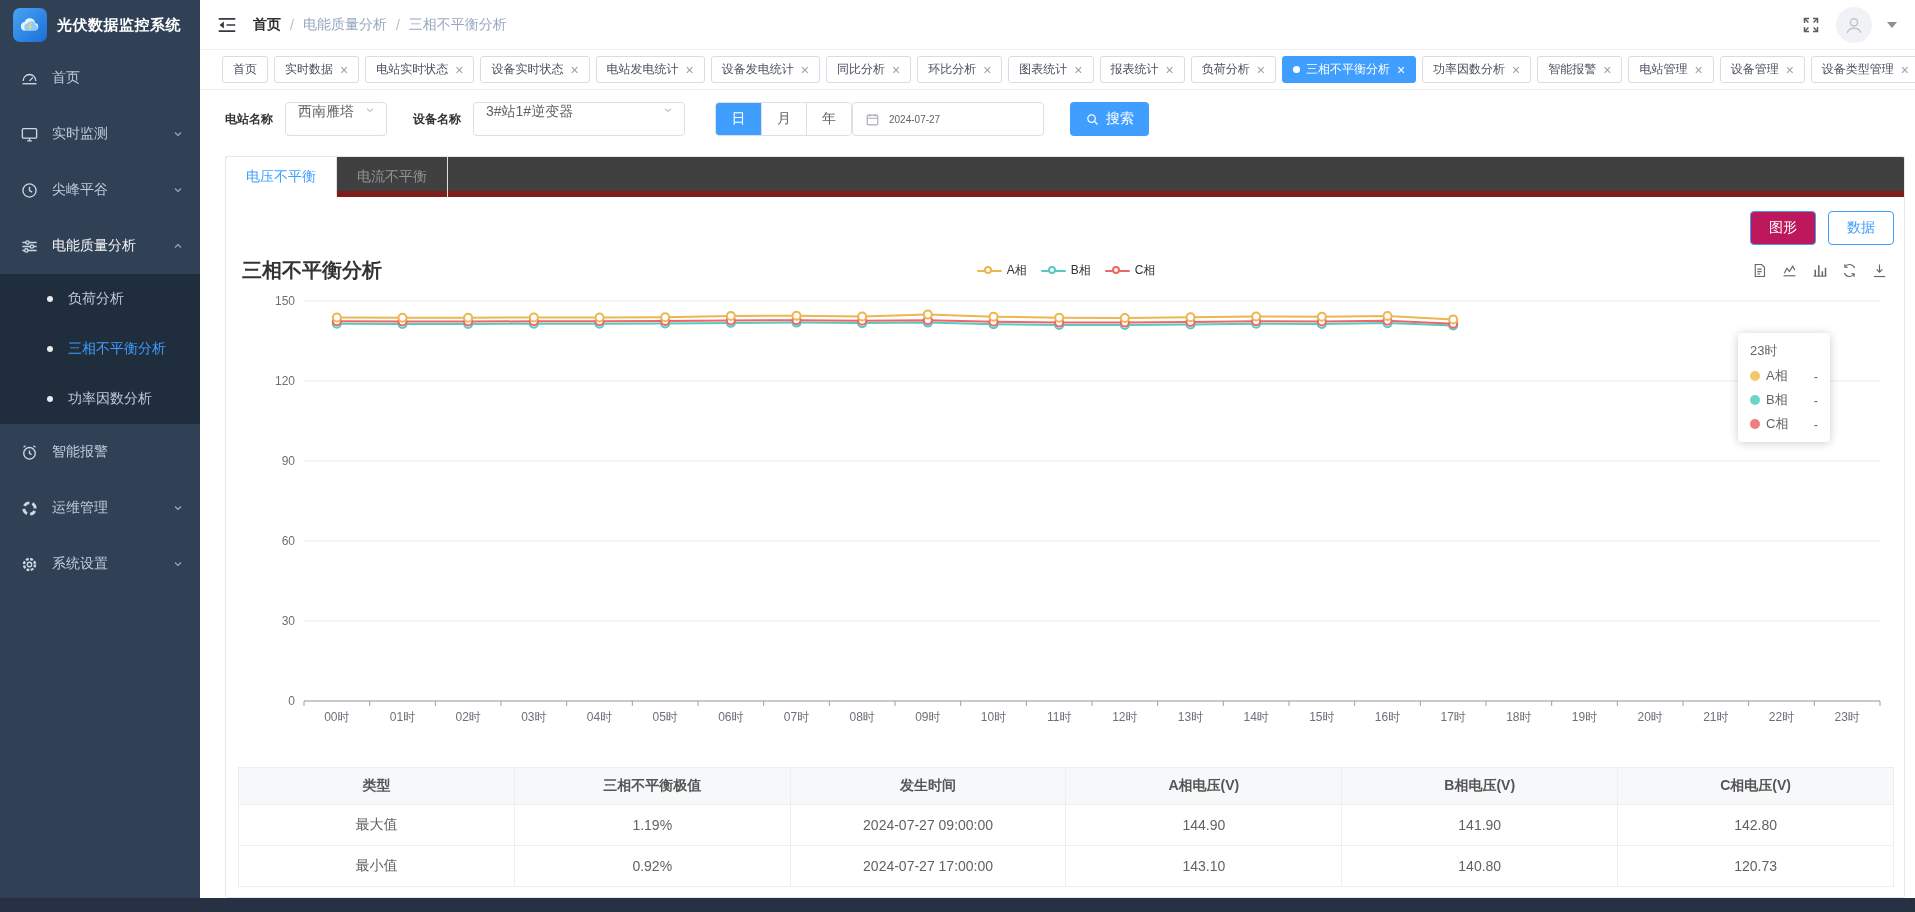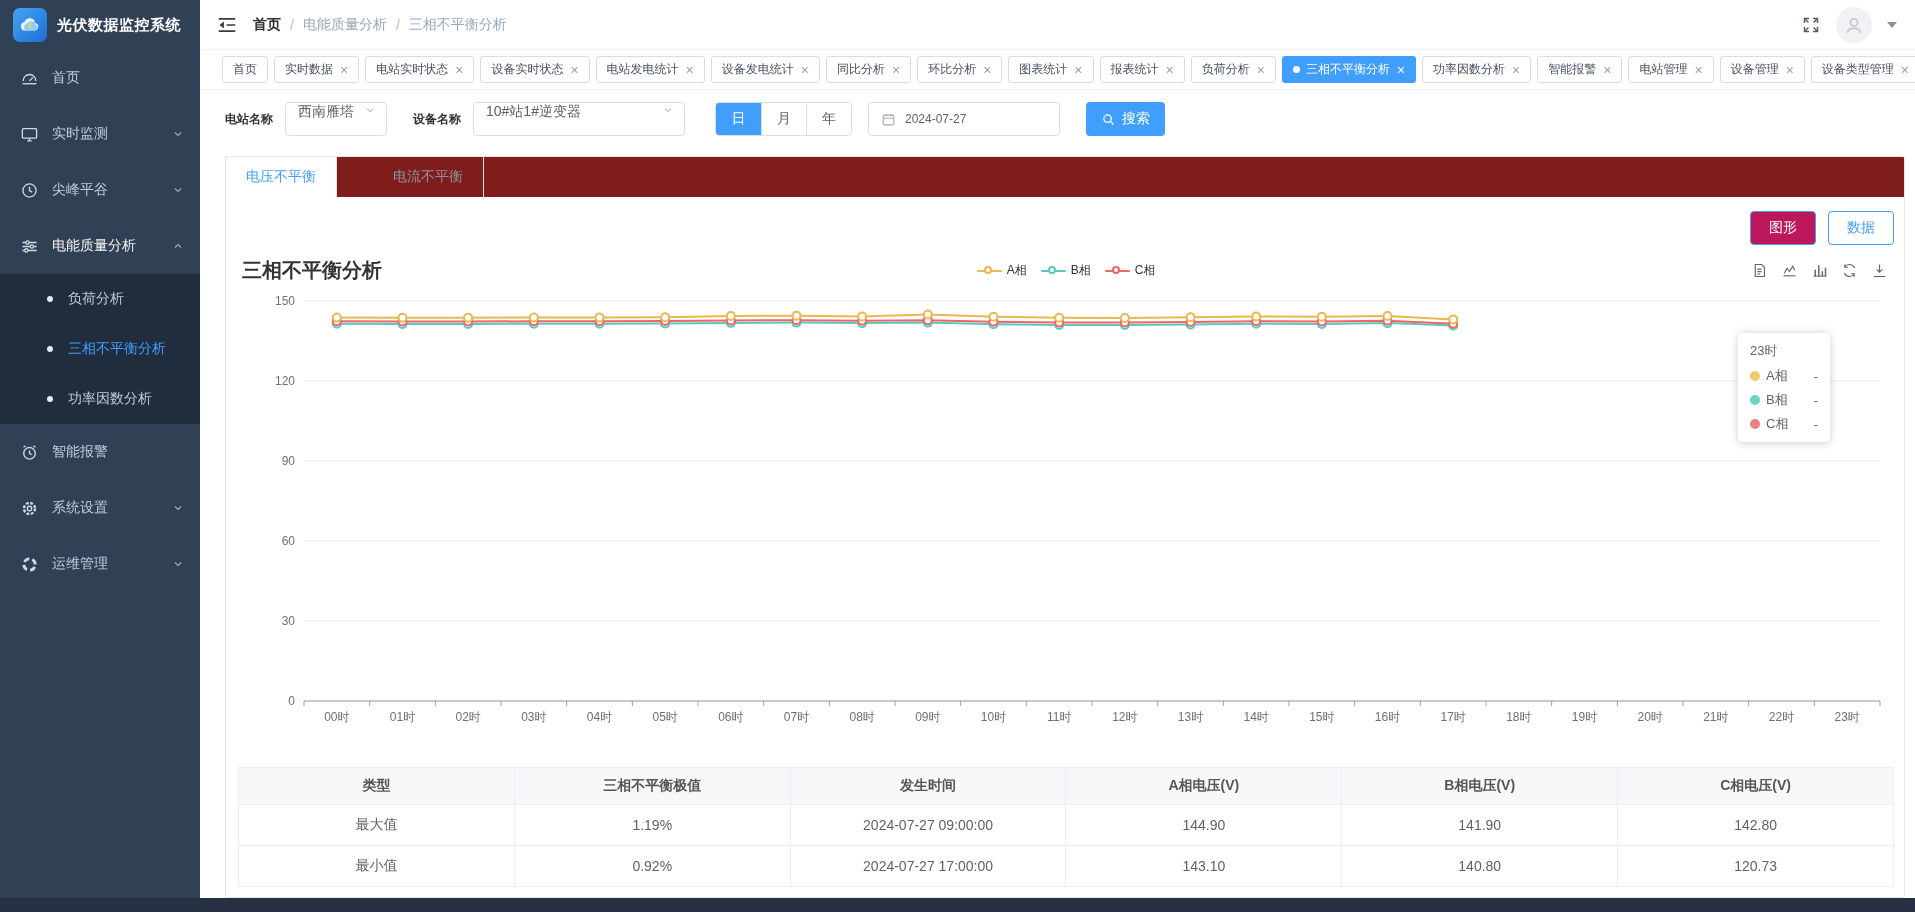--- a/index.html
+++ b/index.html
@@ -54,28 +54,28 @@
   .select { height:34px; border:1px solid #DCDFE6; border-radius:4px; display:flex; align-items:flex-start; justify-content:space-between; padding:0 10px 0 12px; font-size:14px; color:#606266; background:#fff; cursor:pointer; margin-left:12px; }
   .select .chev { width:12px; height:12px; color:#C0C4CC; }
   .select .chev svg { width:100%; height:100%; }
   .w-station { width:102px; }
   .w-device { width:212px; }
   .ml-lg { margin-left:26px; }
   .period { display:flex; border:1px solid #DCDFE6; border-radius:4px; overflow:hidden; height:34px; margin-left:30px; }
   .period-btn { width:45px; display:flex; align-items:center; justify-content:center; font-size:14px; color:#606266; background:#fff; border-left:1px solid #DCDFE6; cursor:pointer; }
   .period-btn:first-child { border-left:none; }
   .period-btn.active { background:#409EFF; color:#fff; }
-  .date-input { height:34px; width:192px; border:1px solid #DCDFE6; border-radius:4px; display:flex; align-items:center; gap:9px; padding:0 12px; font-size:12px; color:#606266; margin-left:16px; background:#fff; cursor:pointer; }
+  .date-input { height:34px; width:192px; border:1px solid #DCDFE6; border-radius:4px; display:flex; align-items:center; gap:9px; padding:0 12px; font-size:10px; color:#606266; background:#fff; cursor:pointer; }
   .cal-icon { width:15px; height:15px; color:#A8ABB2; }
   .cal-icon svg { width:100%; height:100%; }
   .search-btn { height:34px; padding:0 15px; background:#409EFF; border:none; border-radius:4px; color:#fff; font-size:14px; display:flex; align-items:center; gap:6px; cursor:pointer; margin-left:26px; }
 
   
   .card { margin:10px 10px 0 25px; border:1px solid #E4E7ED; border-radius:2px; flex:1; display:flex; flex-direction:column; overflow:hidden; }
-  .subtabs { display:flex; background:#7f1d1d; border-bottom:6px solid #7f1d1d; height:40px; min-height:40px;gap:36px; }
+  .subtabs { display:flex; background:#404040; border-bottom:6px solid #7f1d1d; height:40px; min-height:40px; }
   .subtab { padding:0 20px; display:flex; align-items:center; font-size:14px; color:#909399; border-right:1px solid #DCDFE6; cursor:pointer; height:40px; }
   .subtab.active { background:#fff; color:#409EFF; border-bottom:1px solid #fff; margin-bottom:-1px; }
   .card-body { padding:0 10px 12px 12px; flex:1; display:flex; flex-direction:column; }
 
   .view-toggle { display:flex; justify-content:flex-end; gap:12px; margin-top:14px; }
   .vt-btn { height:34px; min-width:66px; padding:0 16px; border-radius:4px; font-size:14px; display:flex; align-items:center; justify-content:center; cursor:pointer; }
   .vt-btn.primary { background:#be185d; color:#fff; border:1px solid #409EFF; }
   .vt-btn.ghost { background:#fff; color:#409EFF; border:1px solid #409EFF; }
 
   .chart-head { position:relative; margin-top:10px; height:34px; }
@@ -195,38 +195,38 @@
               <circle cx="12" cy="13" r="7.3"></circle>
               <path d="M12 9.6V13l2.6 1.6"></path>
               <path d="M4.5 5.3L7 3.4M19.5 5.3L17 3.4"></path>
             </svg>
           </span>
           <span class="mi-label">智能报警</span>
         </div>
         <div class="menu-item">
           <span class="mi-icon">
             <svg viewBox="0 0 24 24" fill="none" stroke="currentColor">
-              <circle cx="12" cy="12" r="2.8" stroke-width="1.7"></circle>
-              <circle cx="12" cy="12" r="7" stroke-width="3" stroke-dasharray="3.6 1.9"></circle>
-            </svg>
-          </span>
-          <span class="mi-label">系统设置</span>
+              <circle cx="12" cy="12" r="7.2" stroke-width="3.6" stroke-dasharray="7.2 4.1" transform="rotate(24 12 12)"></circle>
+            </svg>
+          </span>
+          <span class="mi-label">运维管理</span>
           <span class="mi-arrow">
             <svg viewBox="0 0 24 24" fill="none" stroke="currentColor" stroke-width="2.2">
               <path d="M6 9l6 6 6-6"></path>
             </svg>
           </span>
         </div>
         <div class="menu-item">
           <span class="mi-icon">
             <svg viewBox="0 0 24 24" fill="none" stroke="currentColor">
-              <circle cx="12" cy="12" r="7.2" stroke-width="3.6" stroke-dasharray="7.2 4.1" transform="rotate(24 12 12)"></circle>
-            </svg>
-          </span>
-          <span class="mi-label">运维管理</span>
+              <circle cx="12" cy="12" r="2.8" stroke-width="1.7"></circle>
+              <circle cx="12" cy="12" r="7" stroke-width="3" stroke-dasharray="3.6 1.9"></circle>
+            </svg>
+          </span>
+          <span class="mi-label">系统设置</span>
           <span class="mi-arrow">
             <svg viewBox="0 0 24 24" fill="none" stroke="currentColor" stroke-width="2.2">
               <path d="M6 9l6 6 6-6"></path>
             </svg>
           </span>
         </div>
       </nav>
   </aside>
 
   <div class="main">
@@ -336,21 +336,21 @@
     <div class="filter-row">
       <span class="f-label">电站名称</span>
       <div class="select w-station">
         <span>西南雁塔</span>
         <span class="chev"><svg viewBox="0 0 24 24" fill="none" stroke="currentColor" stroke-width="2.4">
               <path d="M6 9.5l6 5.5 6-5.5"></path>
             </svg></span>
       </div>
       <span class="f-label ml-lg">设备名称</span>
       <div class="select w-device">
-        <span>10#站1#逆变器</span>
+        <span>3#站1#逆变器</span>
         <span class="chev"><svg viewBox="0 0 24 24" fill="none" stroke="currentColor" stroke-width="2.4">
               <path d="M6 9.5l6 5.5 6-5.5"></path>
             </svg></span>
       </div>
       <div class="period" id="period-group">
           <span class="period-btn active">日</span>
           <span class="period-btn">月</span>
           <span class="period-btn">年</span>
         </div>
       <div class="date-input">

